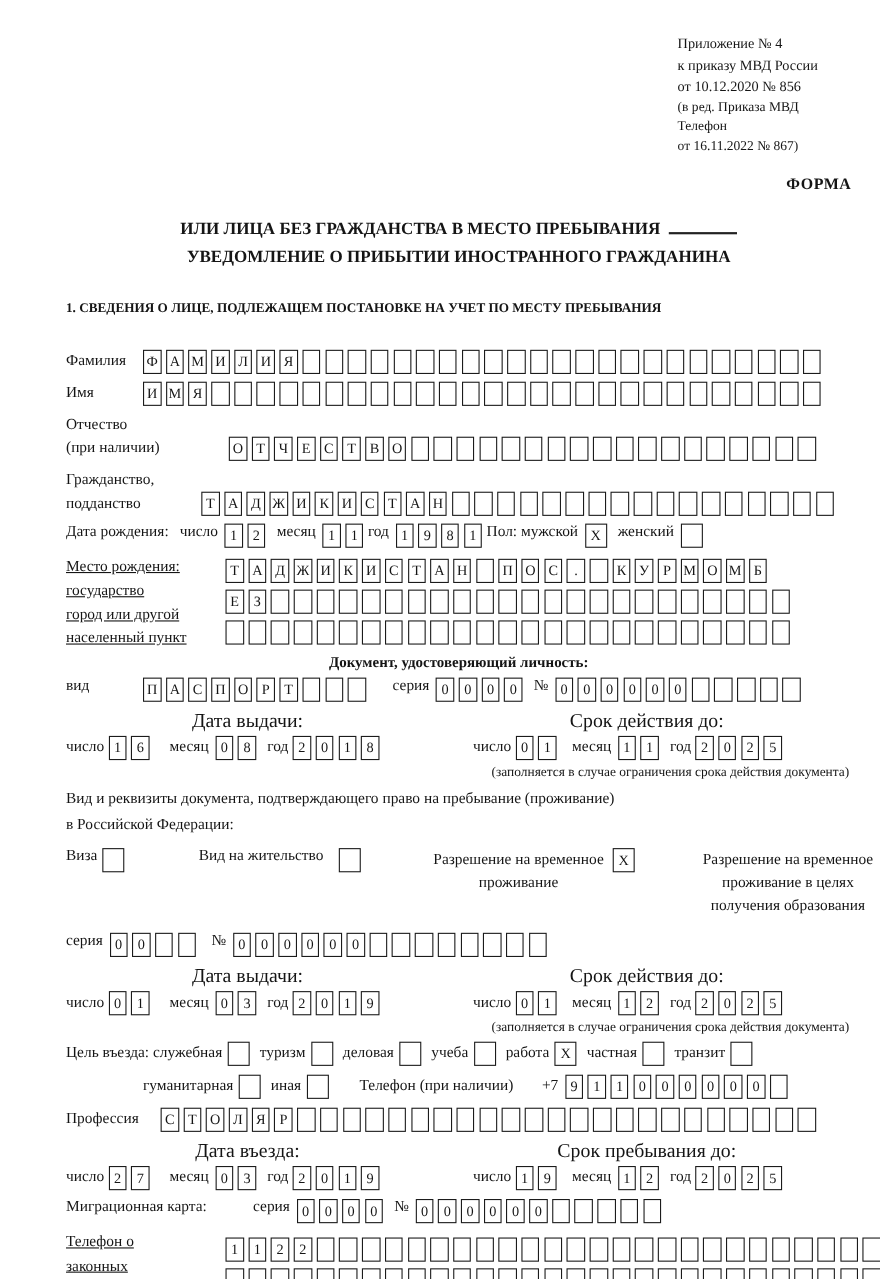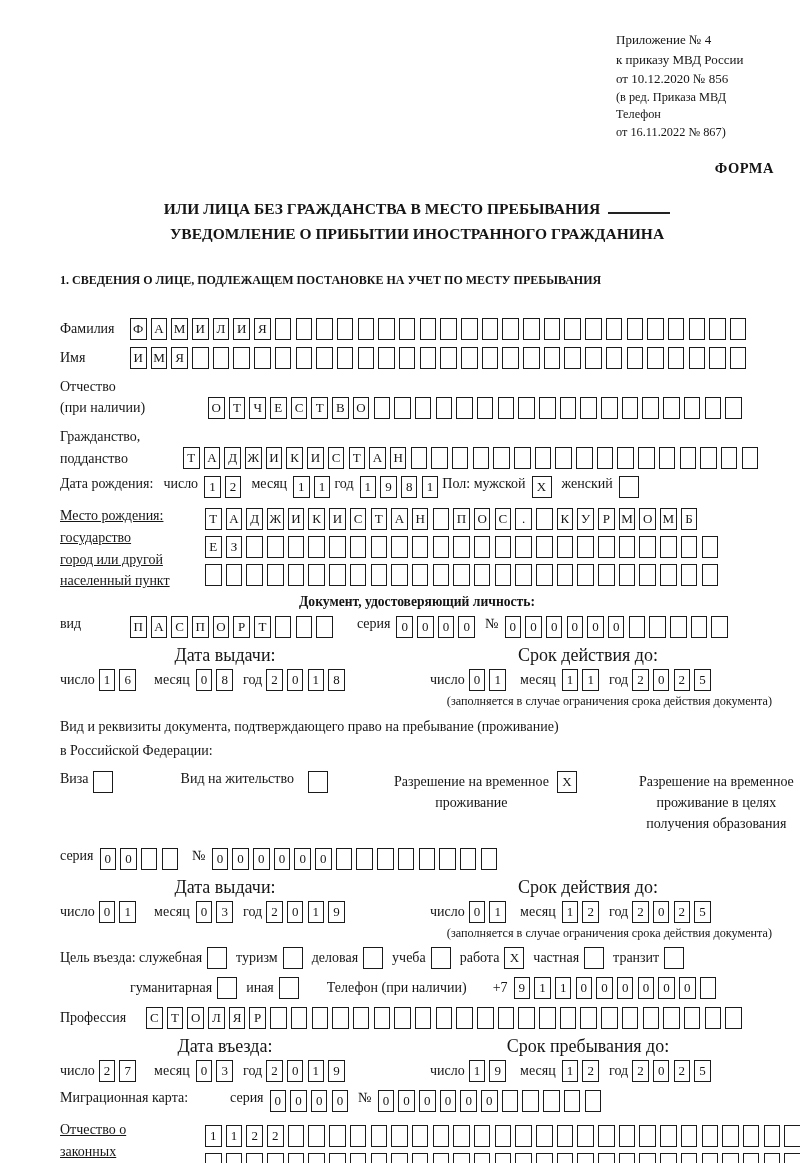--- a/index.html
+++ b/index.html
@@ -680,21 +680,21 @@
         <span class="box"></span>
         <span class="box"></span>
         <span class="box"></span>
         <span class="box"></span>
         <span class="box"></span>
       </span>
   </div>
 
   <div class="frow" style="margin-top:4px;margin-bottom:0;">
     <div class="flbl w145" style="line-height:1.62;">
-      <div>Отчество о</div>
+      <div>Телефон о</div>
       <div>законных</div>
       <div>представителях</div>
       <div>(родителях,</div>
 
     </div>
     <div class="stack">
       <div class="boxes">
           <span class="box">1</span>
           <span class="box">1</span>
           <span class="box">2</span>

